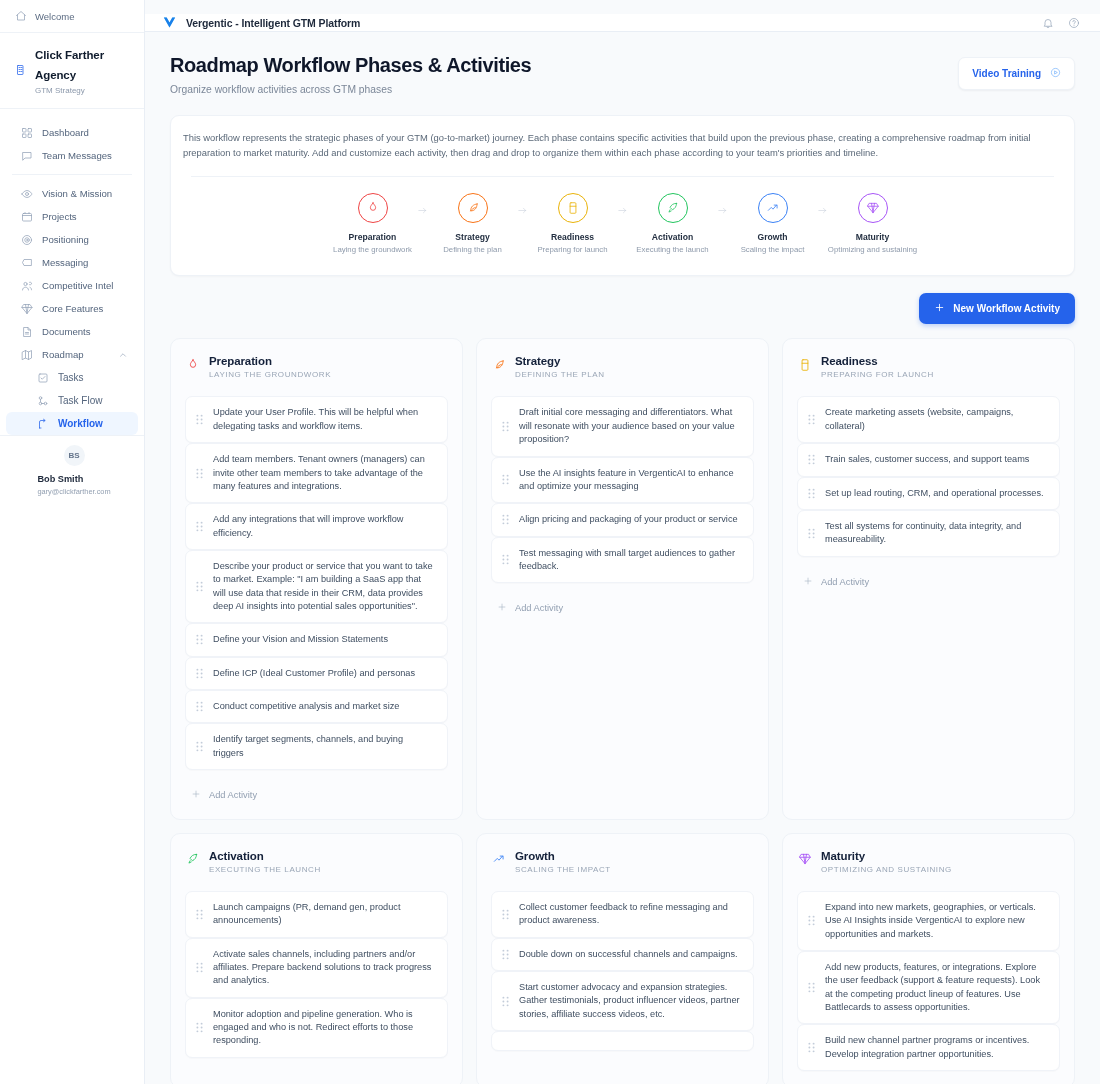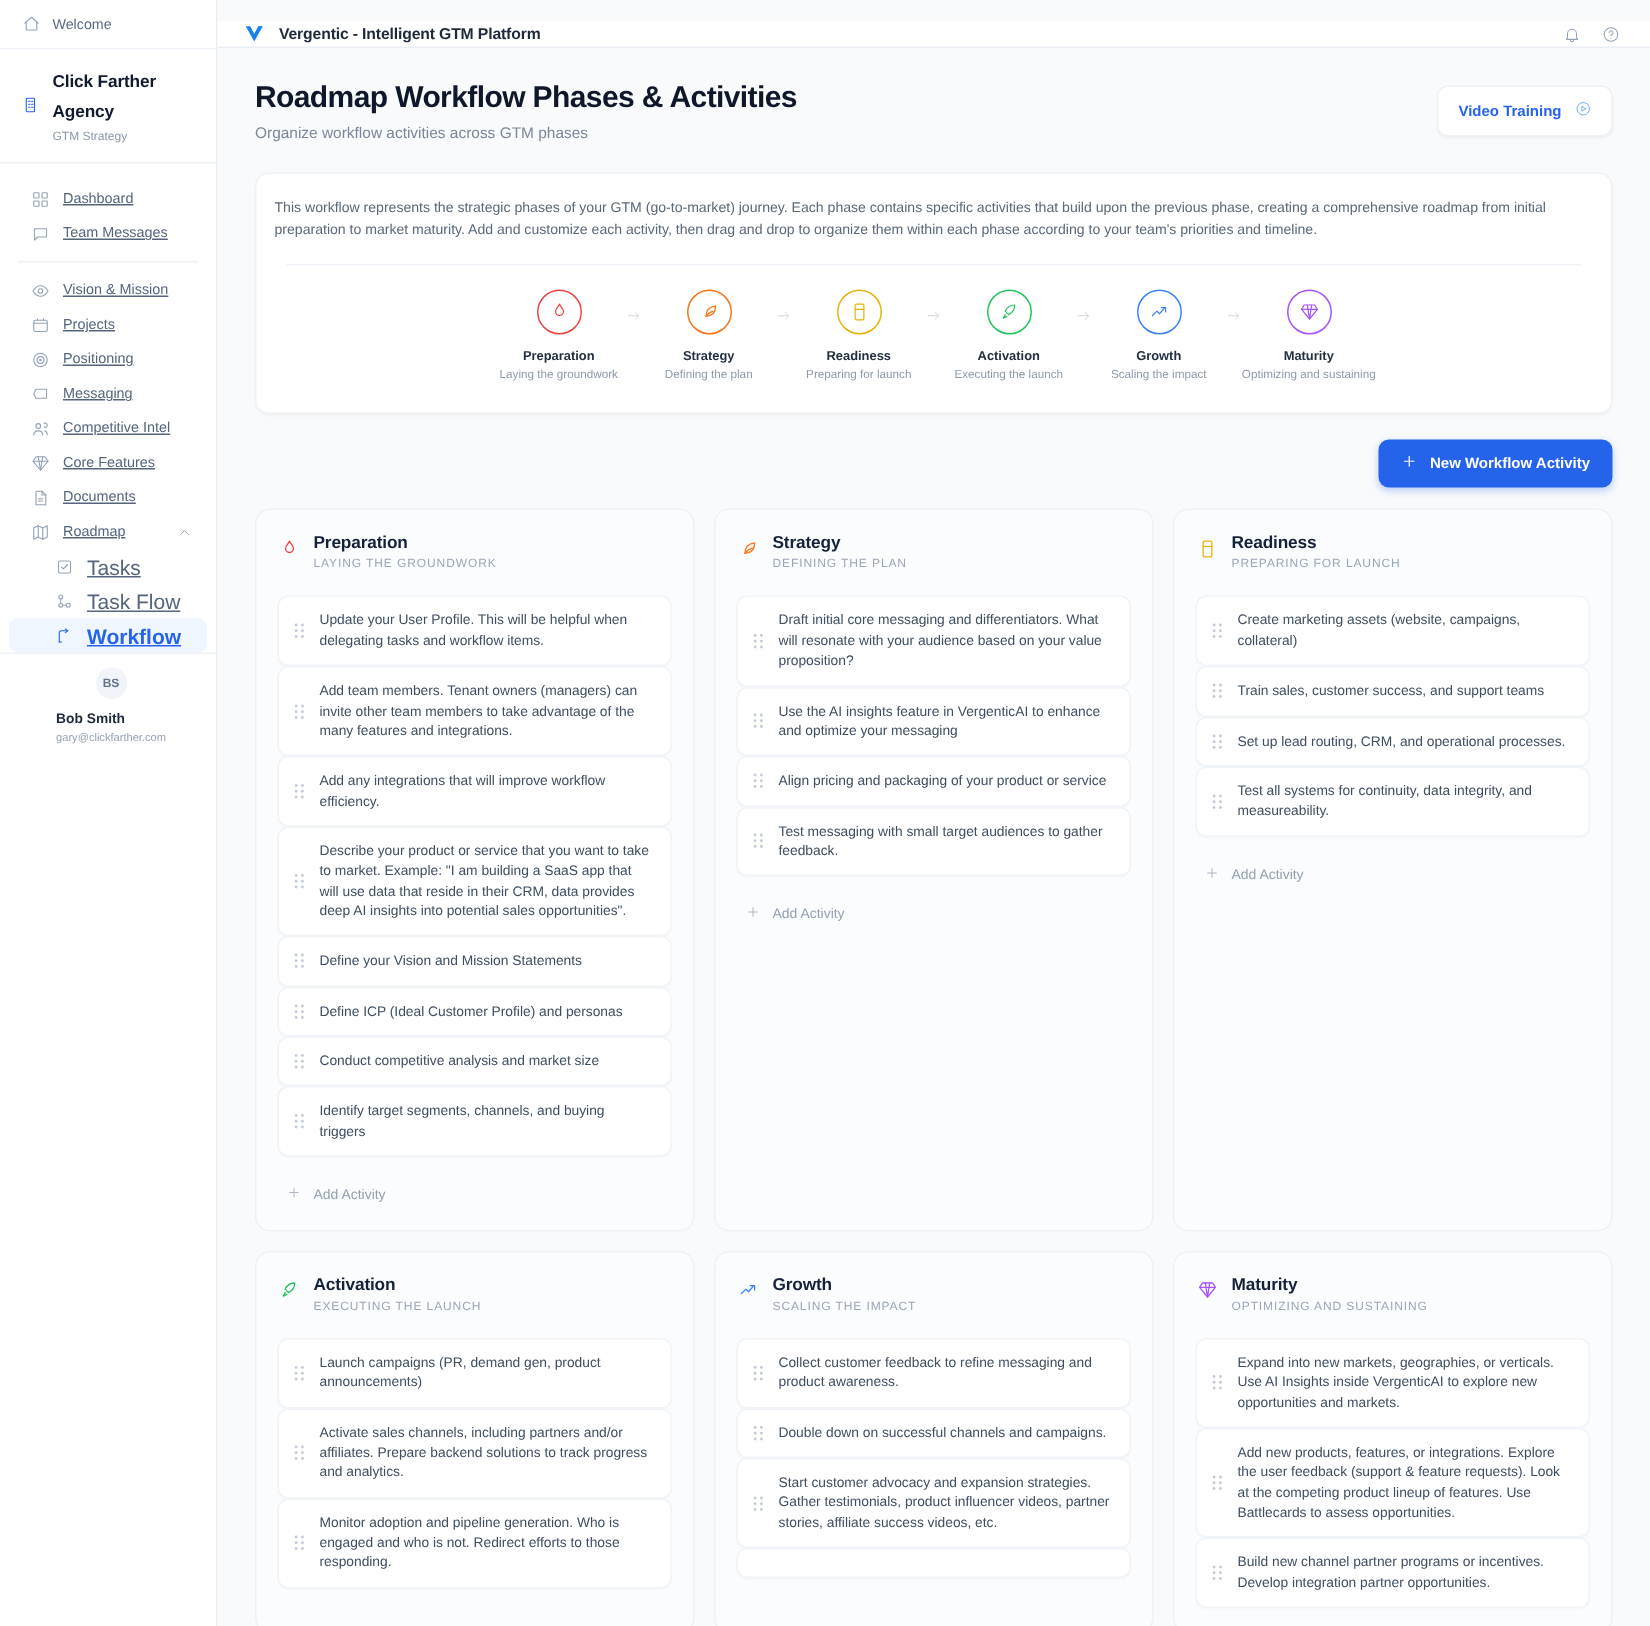--- a/index.html
+++ b/index.html
@@ -31,25 +31,25 @@
   }
   .org-text { line-height: 1.25; }
   .org-name { font-size: 11.5px; font-weight: 700; color: #0f1b2d; letter-spacing: -.1px; }
   .org-sub { font-size: 8px; color: #8b98ab; margin-top: 2px; }
 
   .nav { padding: 12px 0 0 0; flex: 1 1 auto; }
   .nav-item {
     display: flex; align-items: center; gap: 9px;
     height: 23px; padding: 0 10px 0 14px;
     font-size: 9.6px; color: #54657d; cursor: pointer;
-    border-radius: 6px; margin: 0 6px 0 6px; text-decoration: underline;
+    border-radius: 6px; margin: 0 6px 0 6px;
   }
   .nav-item .lbl { white-space: nowrap; }
   .nav-sep { height: 1px; background: #eef2f7; margin: 7px 12px 7px 12px; }
-  .nav-item.sub { padding-left: 30px; font-size: 14px; }
+  .nav-item.sub { padding-left: 30px; font-size: 10px; }
   .nav-item.active {
     background: #eff6ff; color: #2563eb; font-weight: 600;
   }
   .nav-item.active svg { stroke: #2563eb; }
   .nav-item .chev { margin-left: auto; display: flex; }
   .nav-icon { width: 13px; height: 13px; flex: 0 0 13px; display: flex; align-items: center; justify-content: center; }
   .nav-icon svg { width: 12px; height: 12px; stroke: #94a3b8; fill: none; stroke-width: 1.5; stroke-linecap: round; stroke-linejoin: round; }
 
   .side-user {
     display: flex; align-items: center; gap: 8px;

